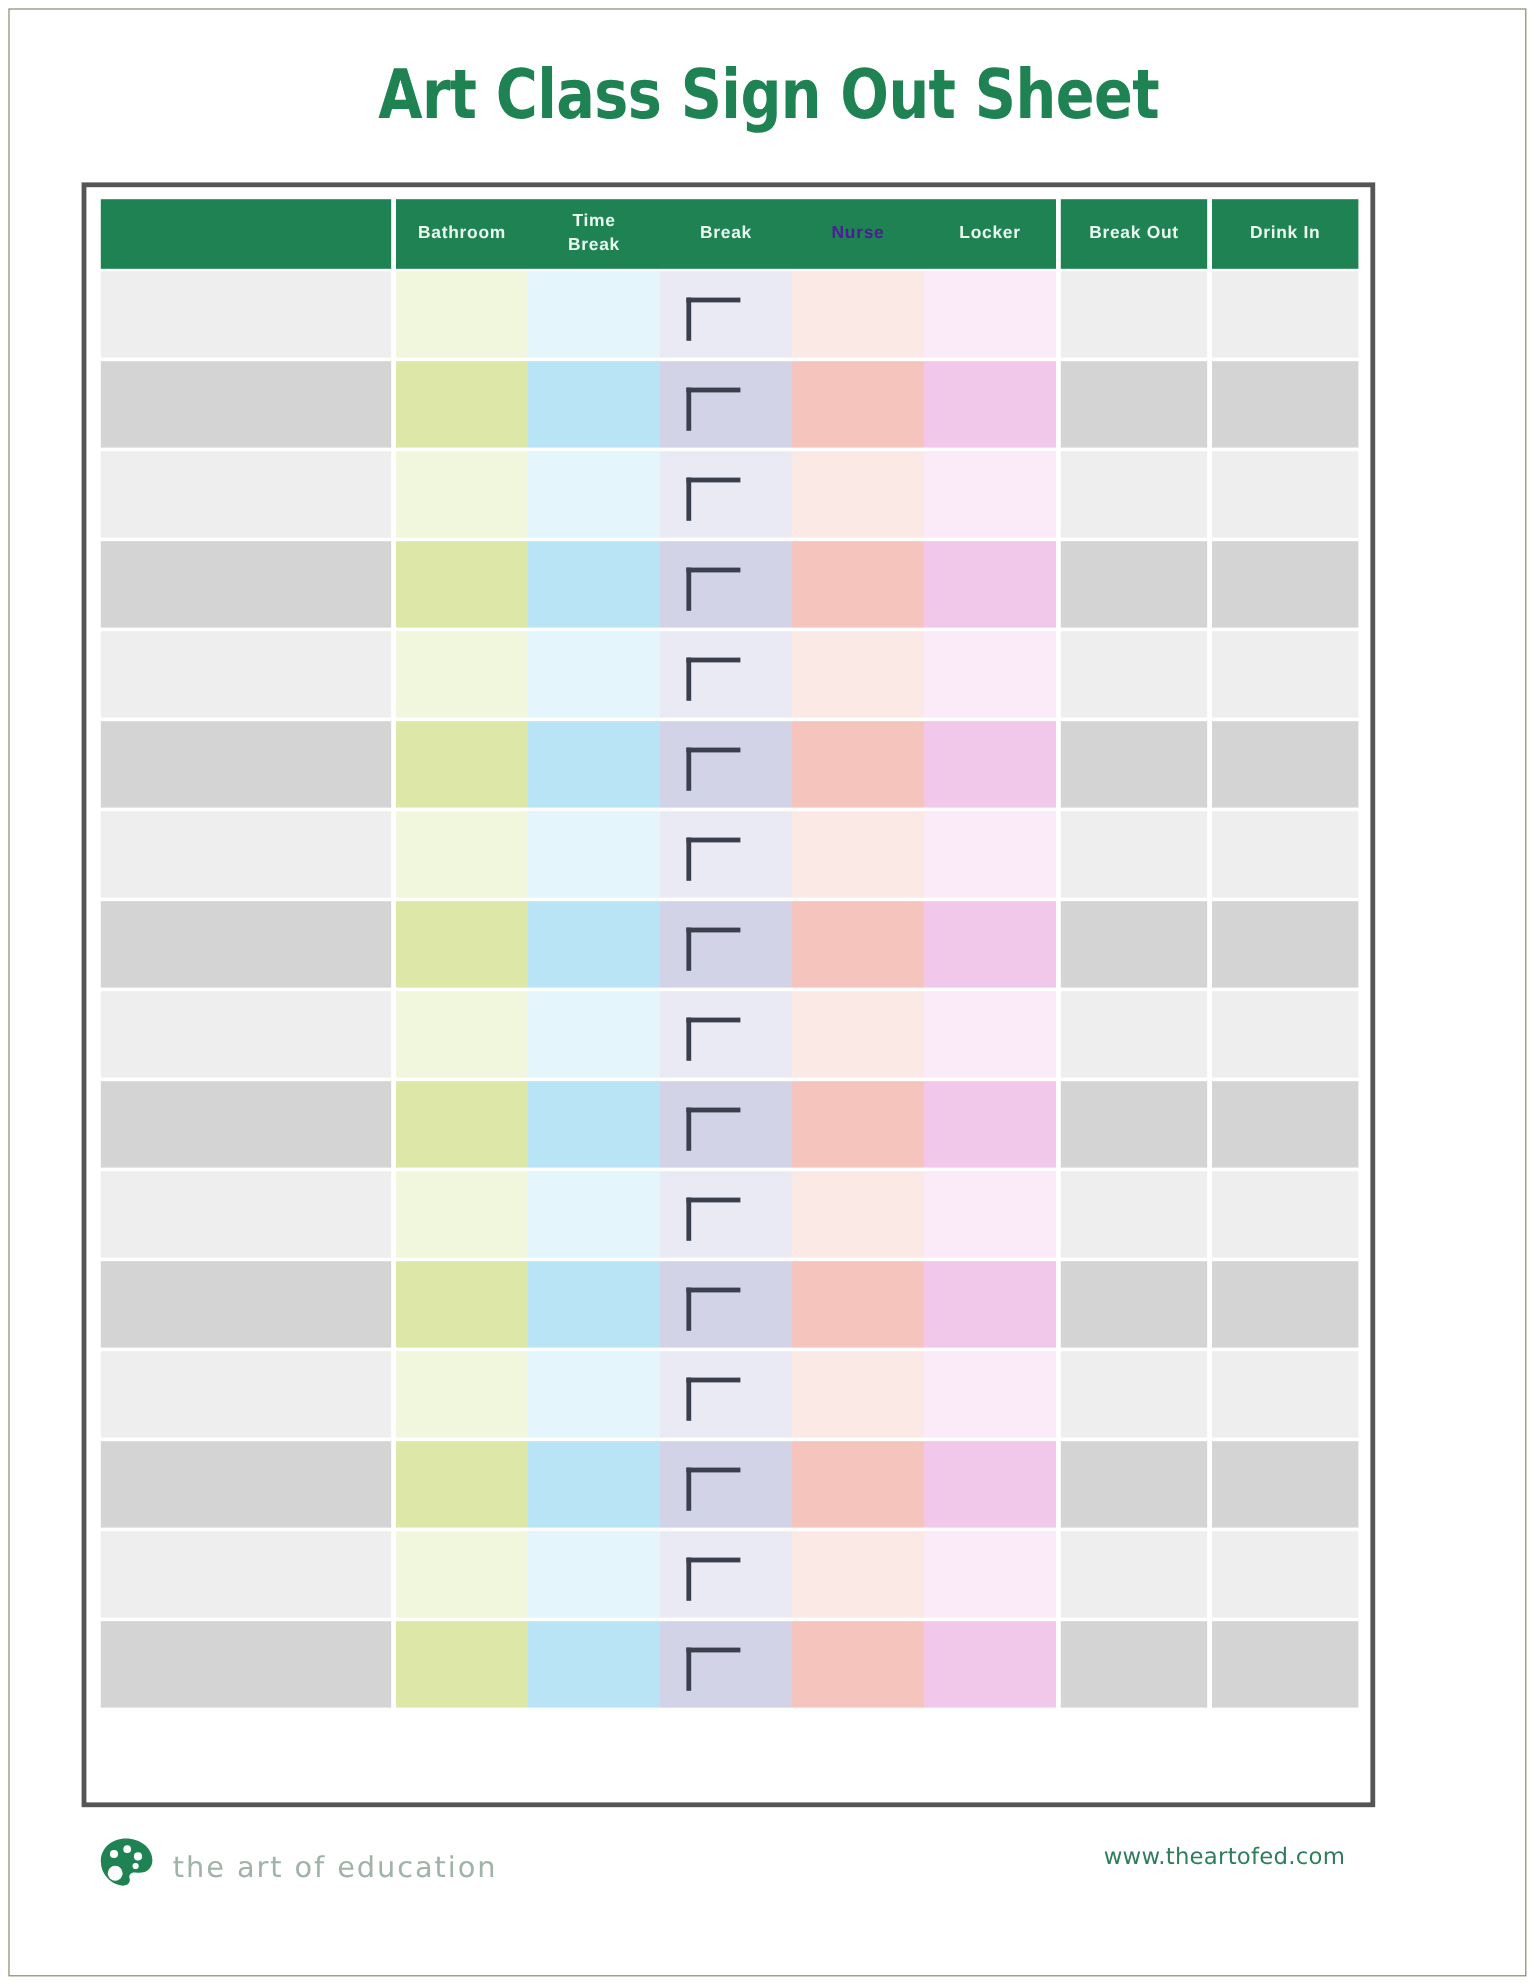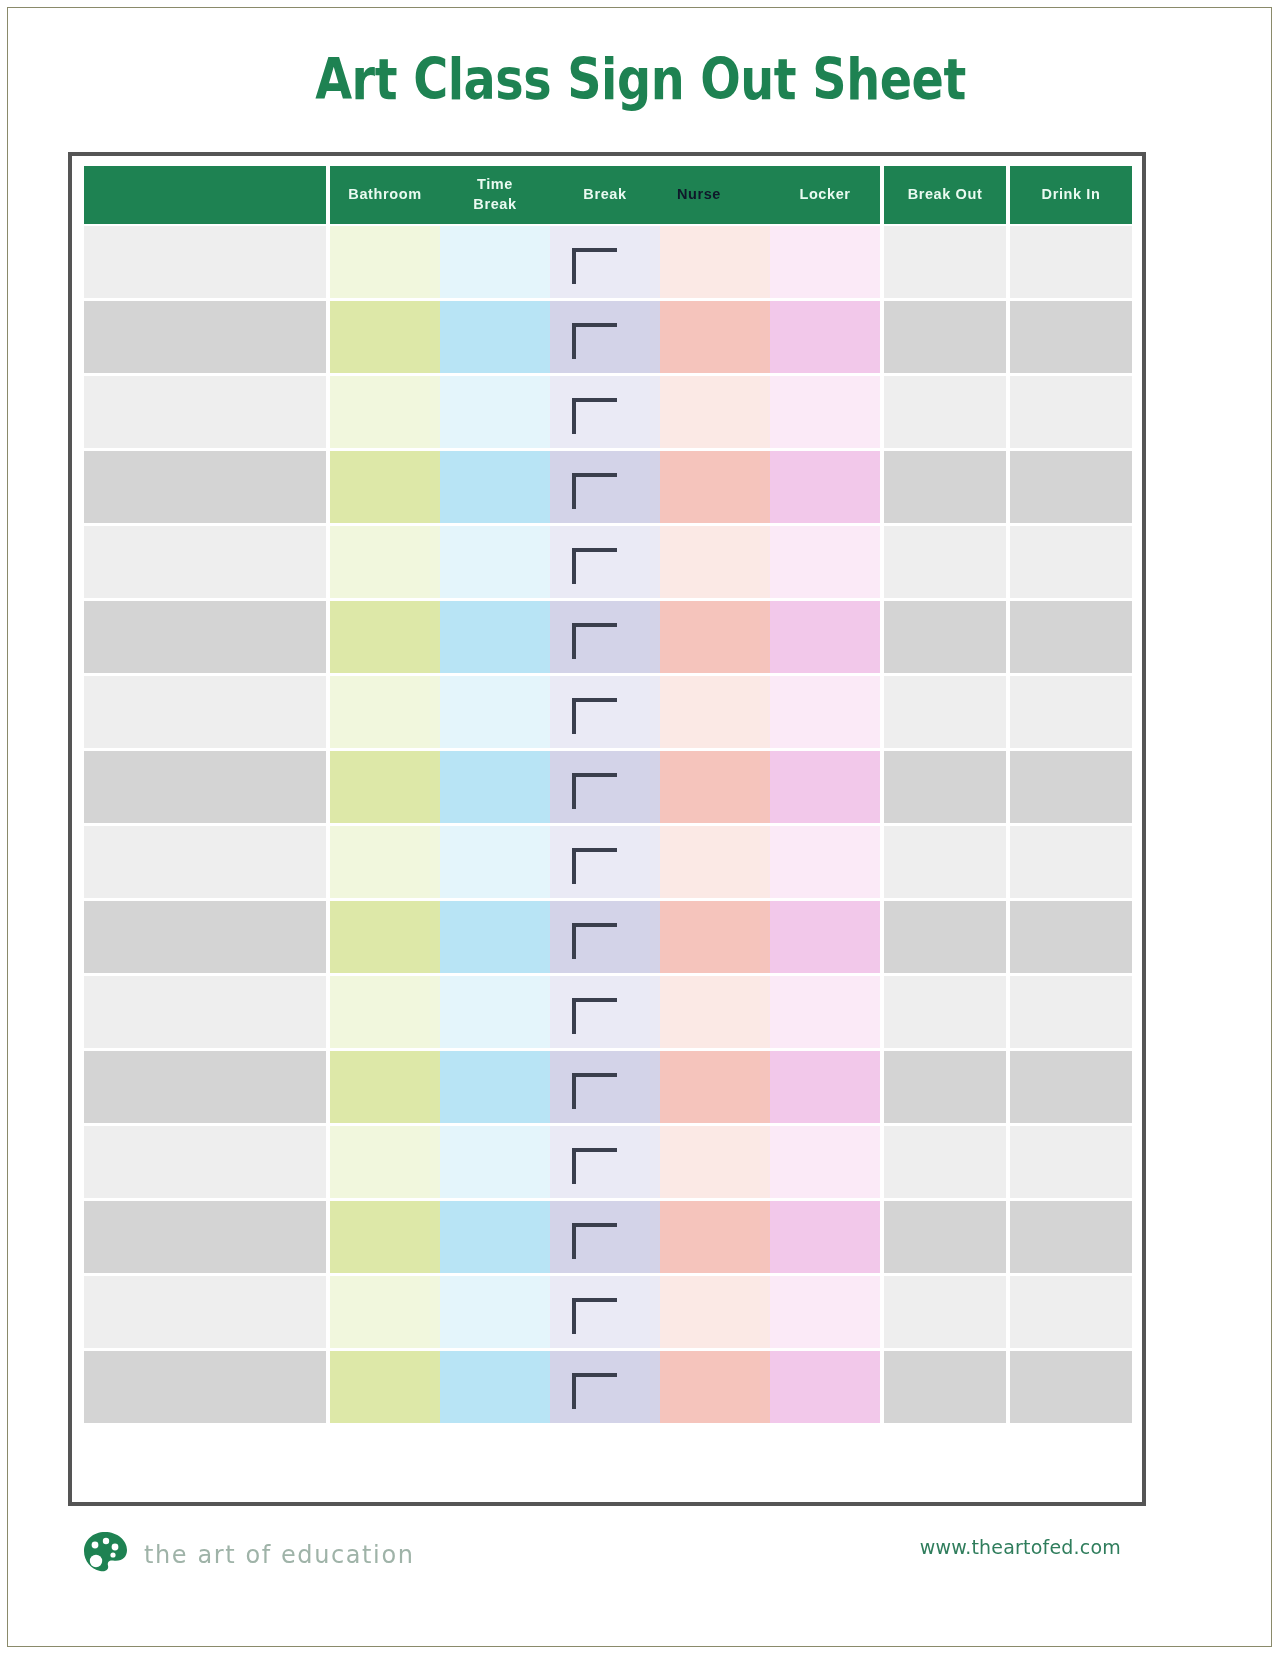--- a/index.html
+++ b/index.html
@@ -174,21 +174,21 @@
         <div class="hcell" style="left: 926px; width: 122px; background: rgb(30, 130, 82); color: rgb(234, 250, 241);"></div>
         <div class="hcell" style="left: 246px; width: 110px; background: transparent; color: rgb(234, 250, 241);">
           <span>Bathroom</span>
         </div>
         <div class="hcell" style="left: 356px; width: 110px; background: transparent; color: rgb(234, 250, 241);">
           <span style="max-width: 56px;">Time Break</span>
         </div>
         <div class="hcell" style="left: 466px; width: 110px; background: transparent; color: rgb(234, 250, 241);">
           <span>Break</span>
         </div>
-        <div class="hcell" style="left: 560px; width: 110px; background: transparent; color: #0f172a;">
+        <div class="hcell" style="left: 576px; width: 110px; background: transparent; color: #4c1d95;">
           <span>Nurse</span>
         </div>
         <div class="hcell" style="left: 686px; width: 110px; background: transparent; color: rgb(234, 250, 241);">
           <span>Locker</span>
         </div>
         <div class="hcell" style="left: 800px; width: 122px; background: transparent; color: rgb(234, 250, 241);">
           <span>Break Out</span>
         </div>
         <div class="hcell" style="left: 926px; width: 122px; background: transparent; color: rgb(234, 250, 241);">
           <span>Drink In</span>

